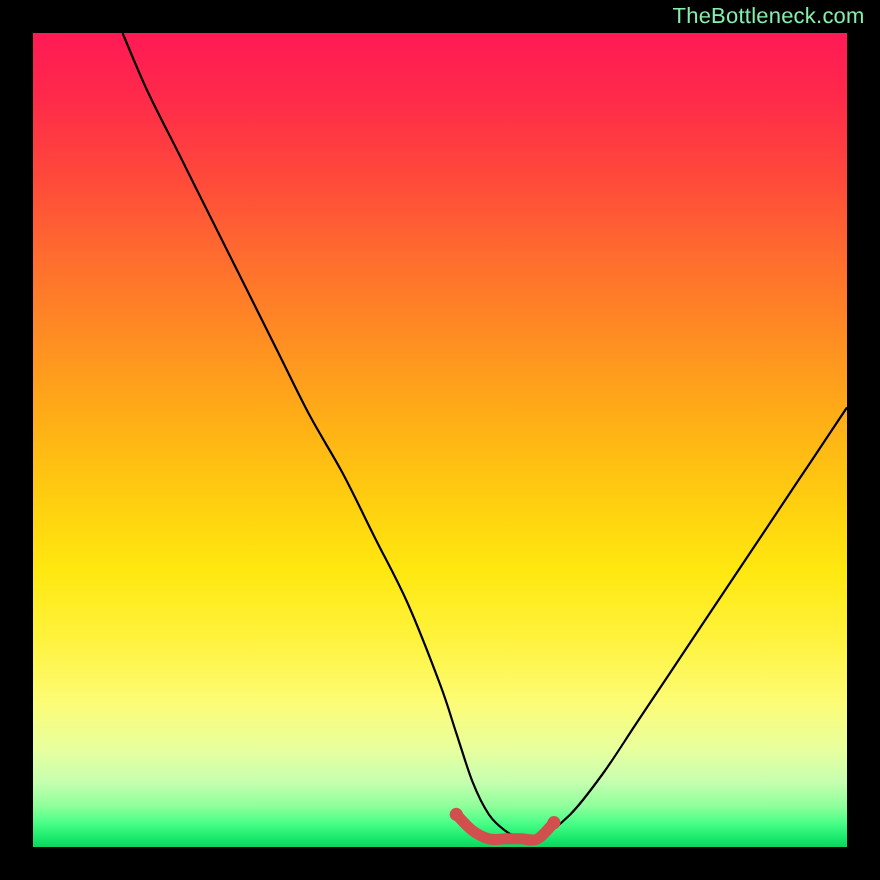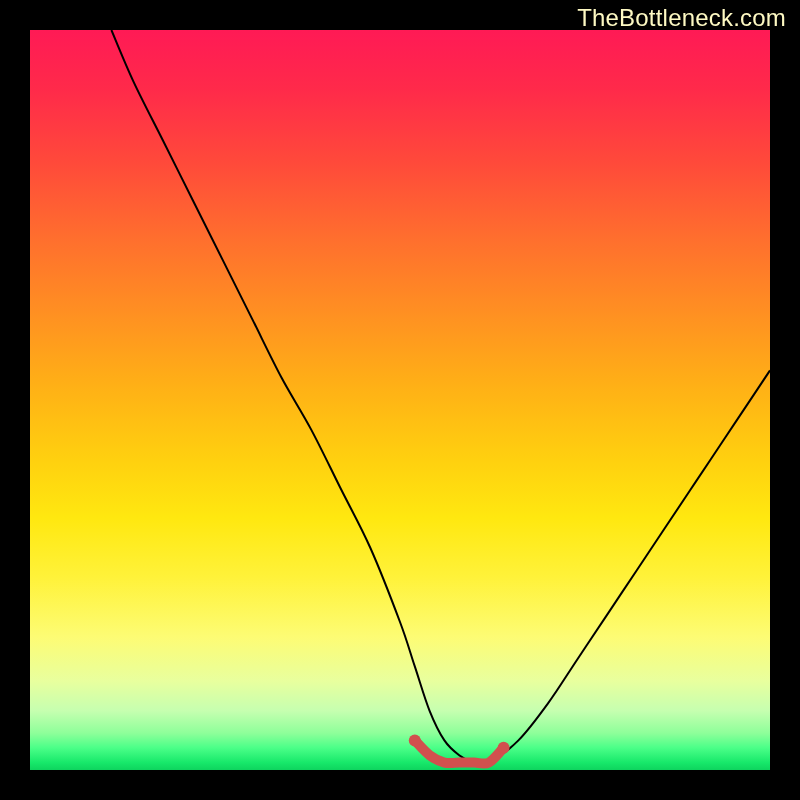--- a/index.html
+++ b/index.html
@@ -57,22 +57,22 @@
     position: absolute;
     left: 0;
     top: 0;
     width: 100%;
     height: 100%;
   }
   .watermark {
     position: absolute;
     top: 4px;
     right: 14px;
-    color: #fef9c3;
-    font-size: 24px;
+    color: #86efac;
+    font-size: 20px;
     font-weight: 400;
     letter-spacing: 0.2px;
     user-select: none;
   }
 </style>
 </head>
 <body>
 
 <div class="frame">
   <div class="watermark">TheBottleneck.com</div>

